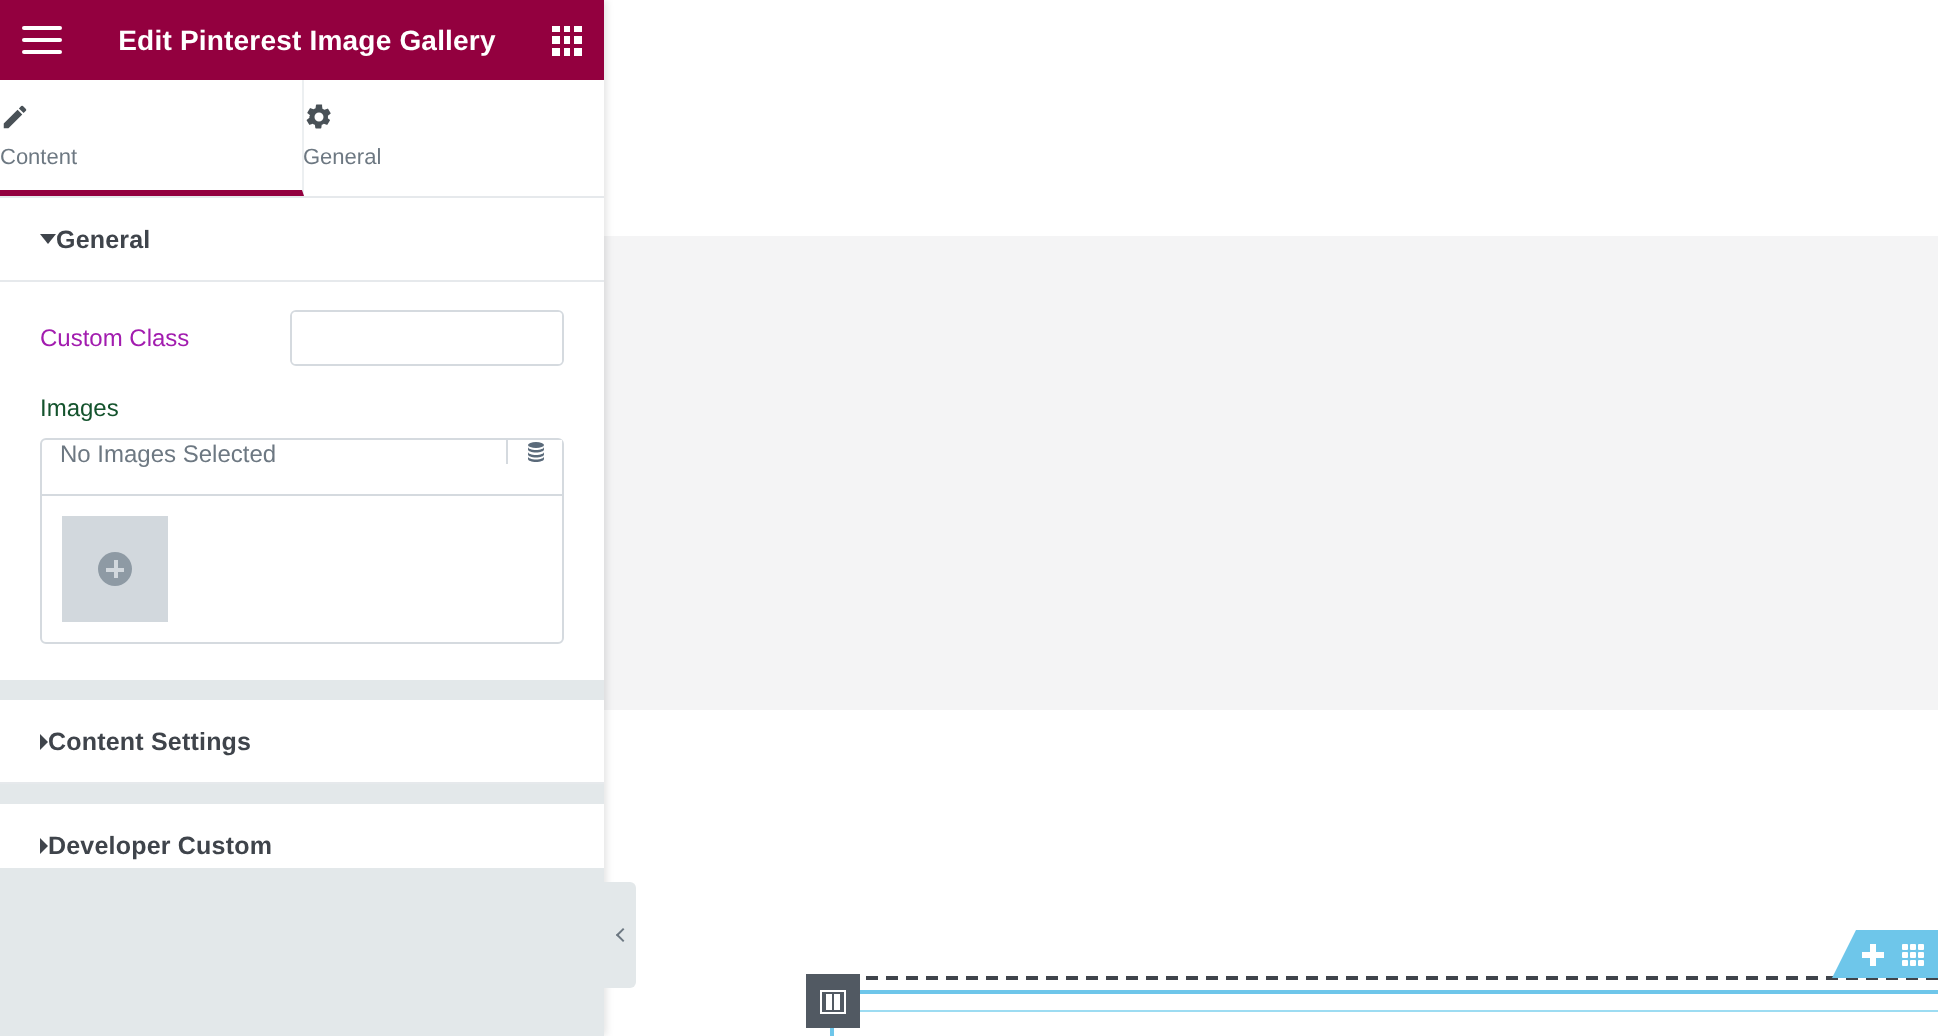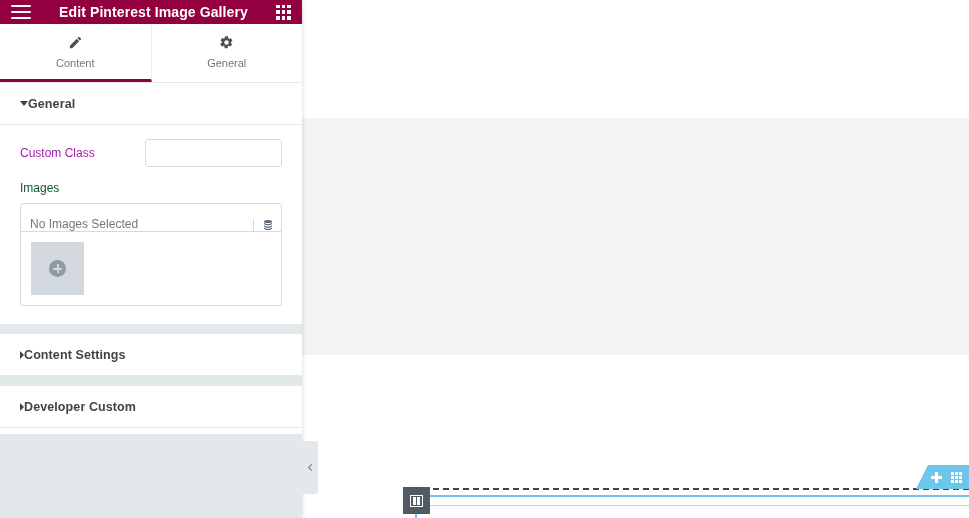--- a/index.html
+++ b/index.html
@@ -108,21 +108,21 @@
     position: absolute;
     left: 0; top: 0;
     width: 302px; height: 518px;
     background: #ffffff;
     box-shadow: 1px 0 4px rgba(0,0,0,0.12);
     z-index: 5;
   }
 
   
   #panel-header {
-    height: 24px;
+    height: 40px;
     background: #93003f;
     display: flex;
     align-items: center;
     padding: 0 11px;
     color: #ffffff;
   }
   .hamburger {
     width: 20px; height: 14px;
     display: flex; flex-direction: column; justify-content: space-between;
     cursor: pointer;
@@ -150,21 +150,21 @@
   #panel-tabs {
     display: flex;
     height: 59px;
     background: #ffffff;
     border-bottom: 1px solid #e6e9ec;
   }
   .tab {
     flex: 1;
     display: flex;
     flex-direction: column;
-    align-items: center;
+    align-items: flex-start;
     justify-content: center;
     gap: 5px;
     cursor: pointer;
     border-bottom: 3px solid transparent;
     background: #ffffff;
   }
   .tab.active { border-bottom-color: #93003f; }
   .tab:first-child { border-right: 1px solid #eceff1; }
   .tab-label { font-size: 11px; color: #6d7882; }
   .tab-icon { color: #495157; height: 17px; display: block; }
@@ -250,21 +250,21 @@
 
   .gallery-control {
     border: 1px solid #d5dadf;
     border-radius: 3px;
     background: #ffffff;
   }
   .gallery-status {
     display: flex;
     height: 28px;
     border-bottom: 1px solid #d5dadf;
-    align-items: flex-end;
+    align-items: flex-start;
   }
   .gallery-status .txt {
     flex: 1;
     display: flex;
     align-items: center;
     padding: 0 9px;
     font-size: 12px;
     color: #6d7882;
   }
   .gallery-thumbs {

